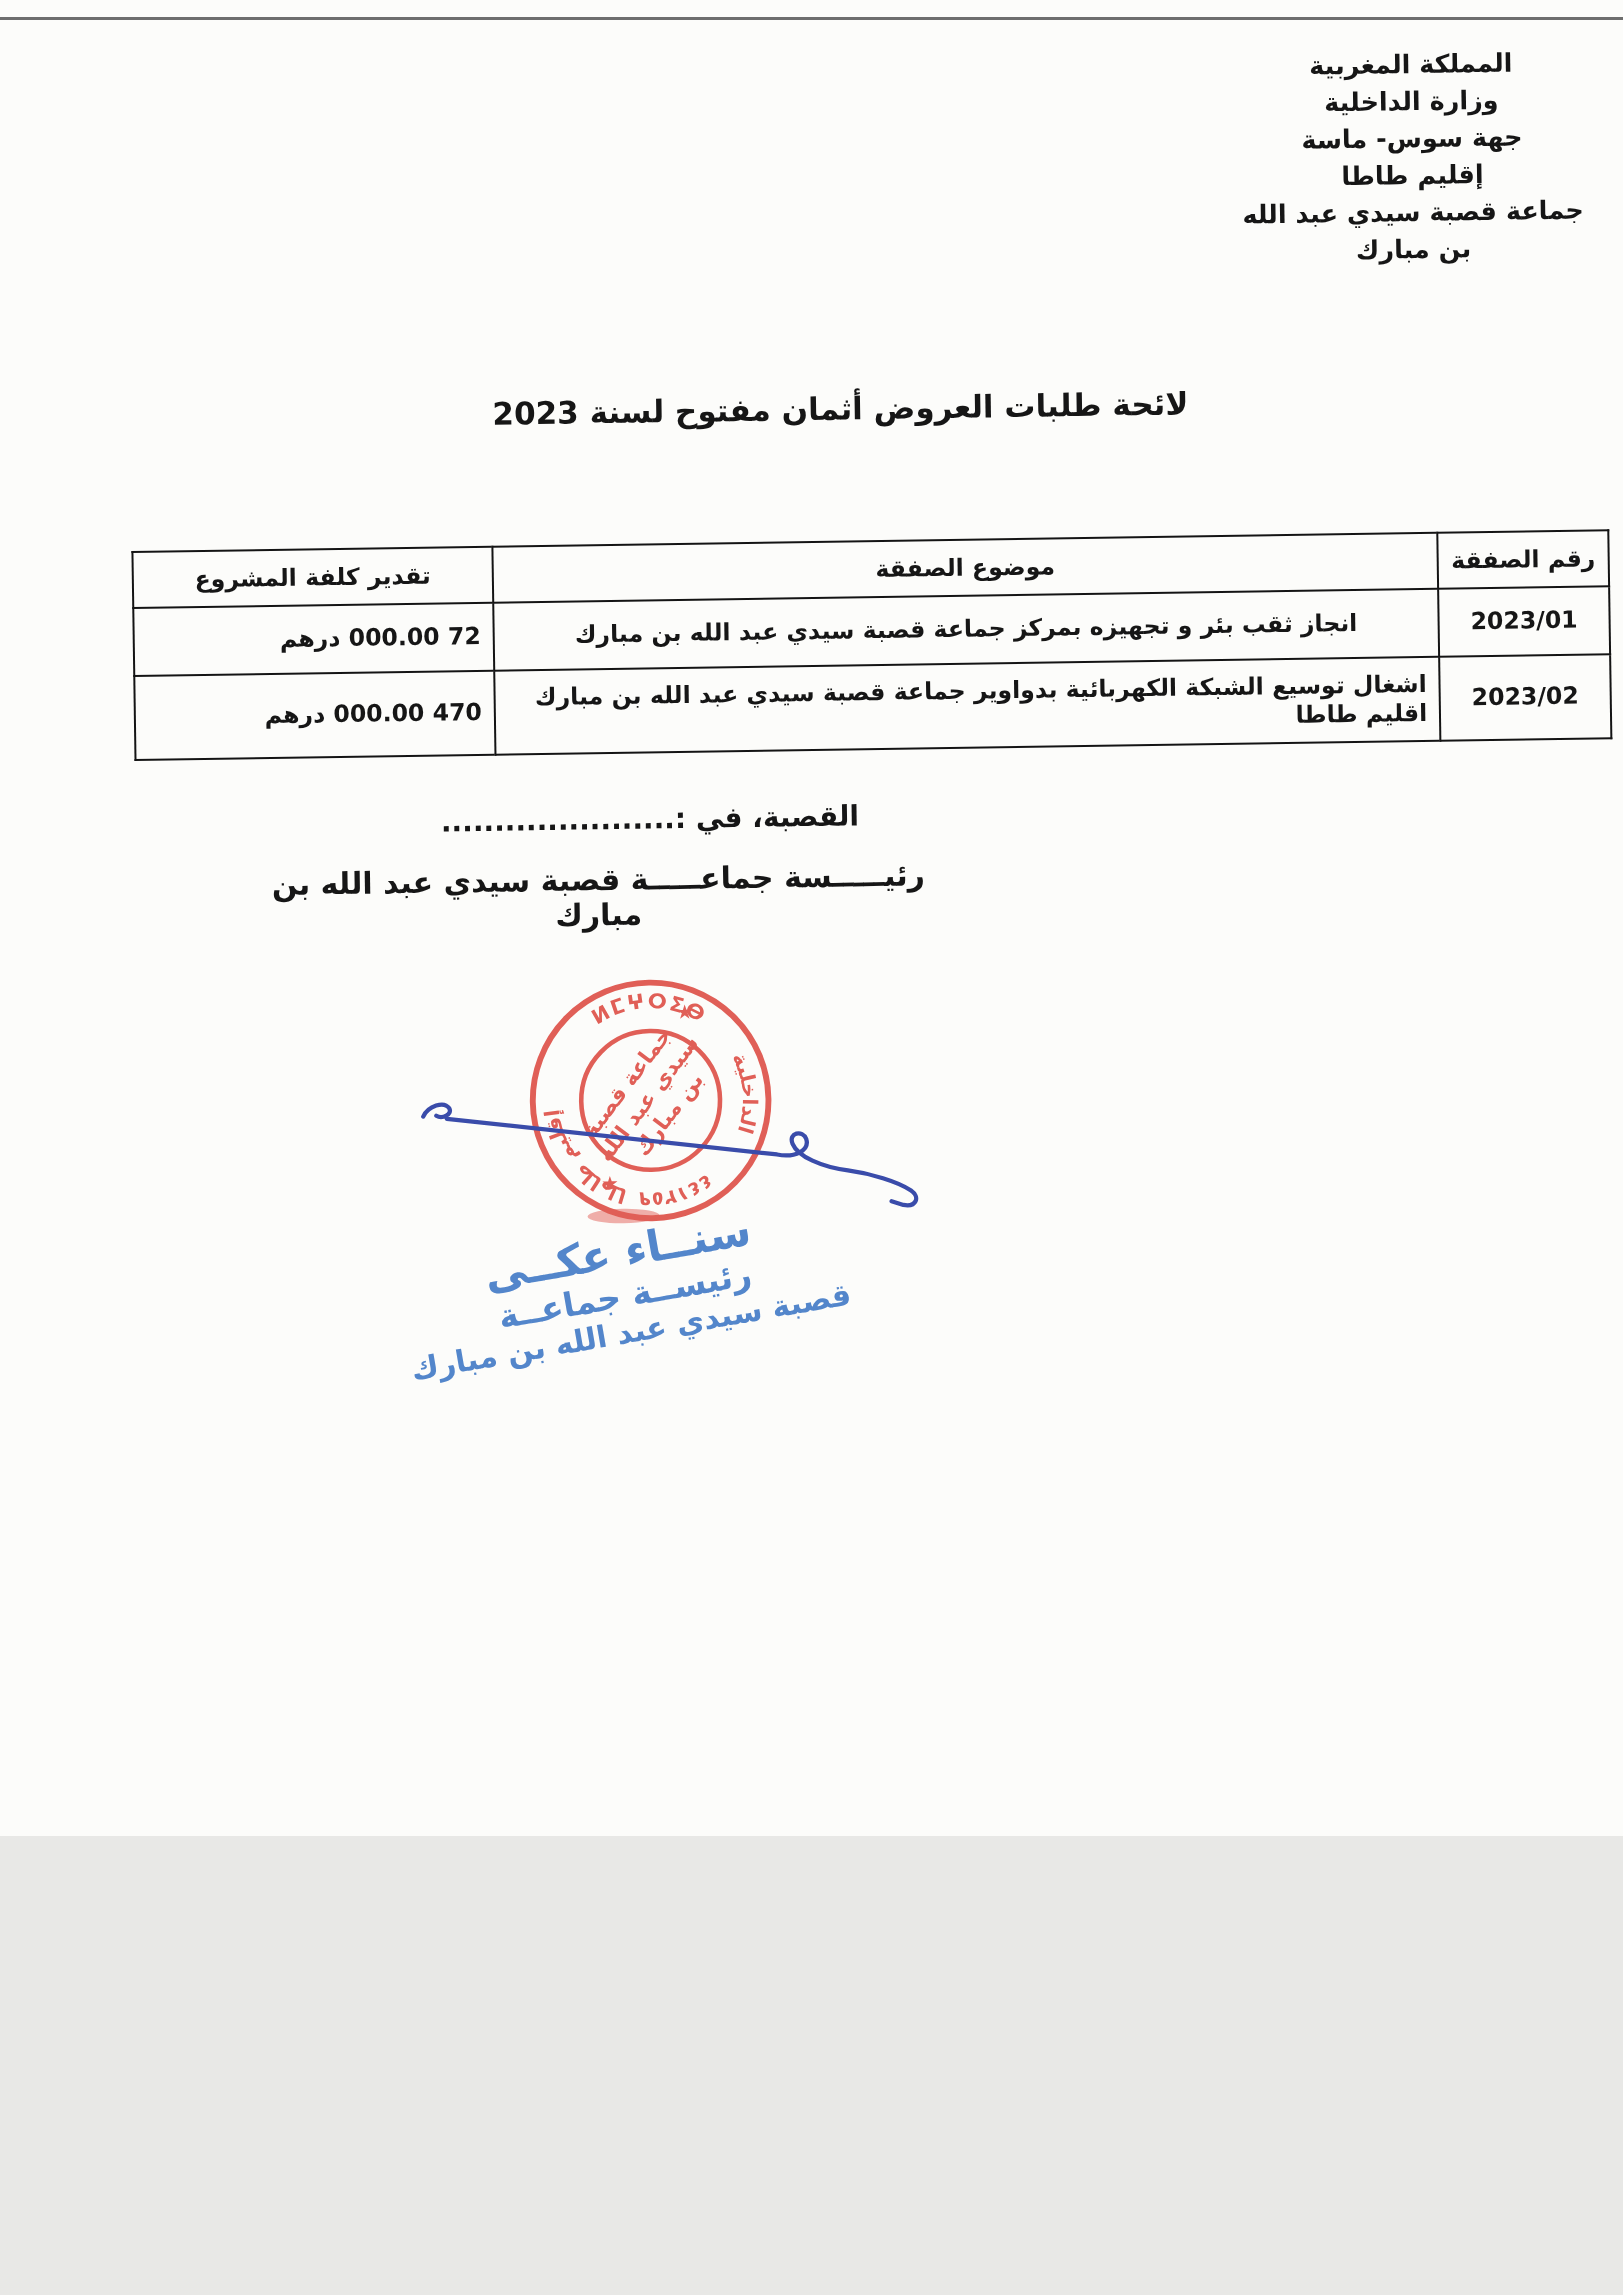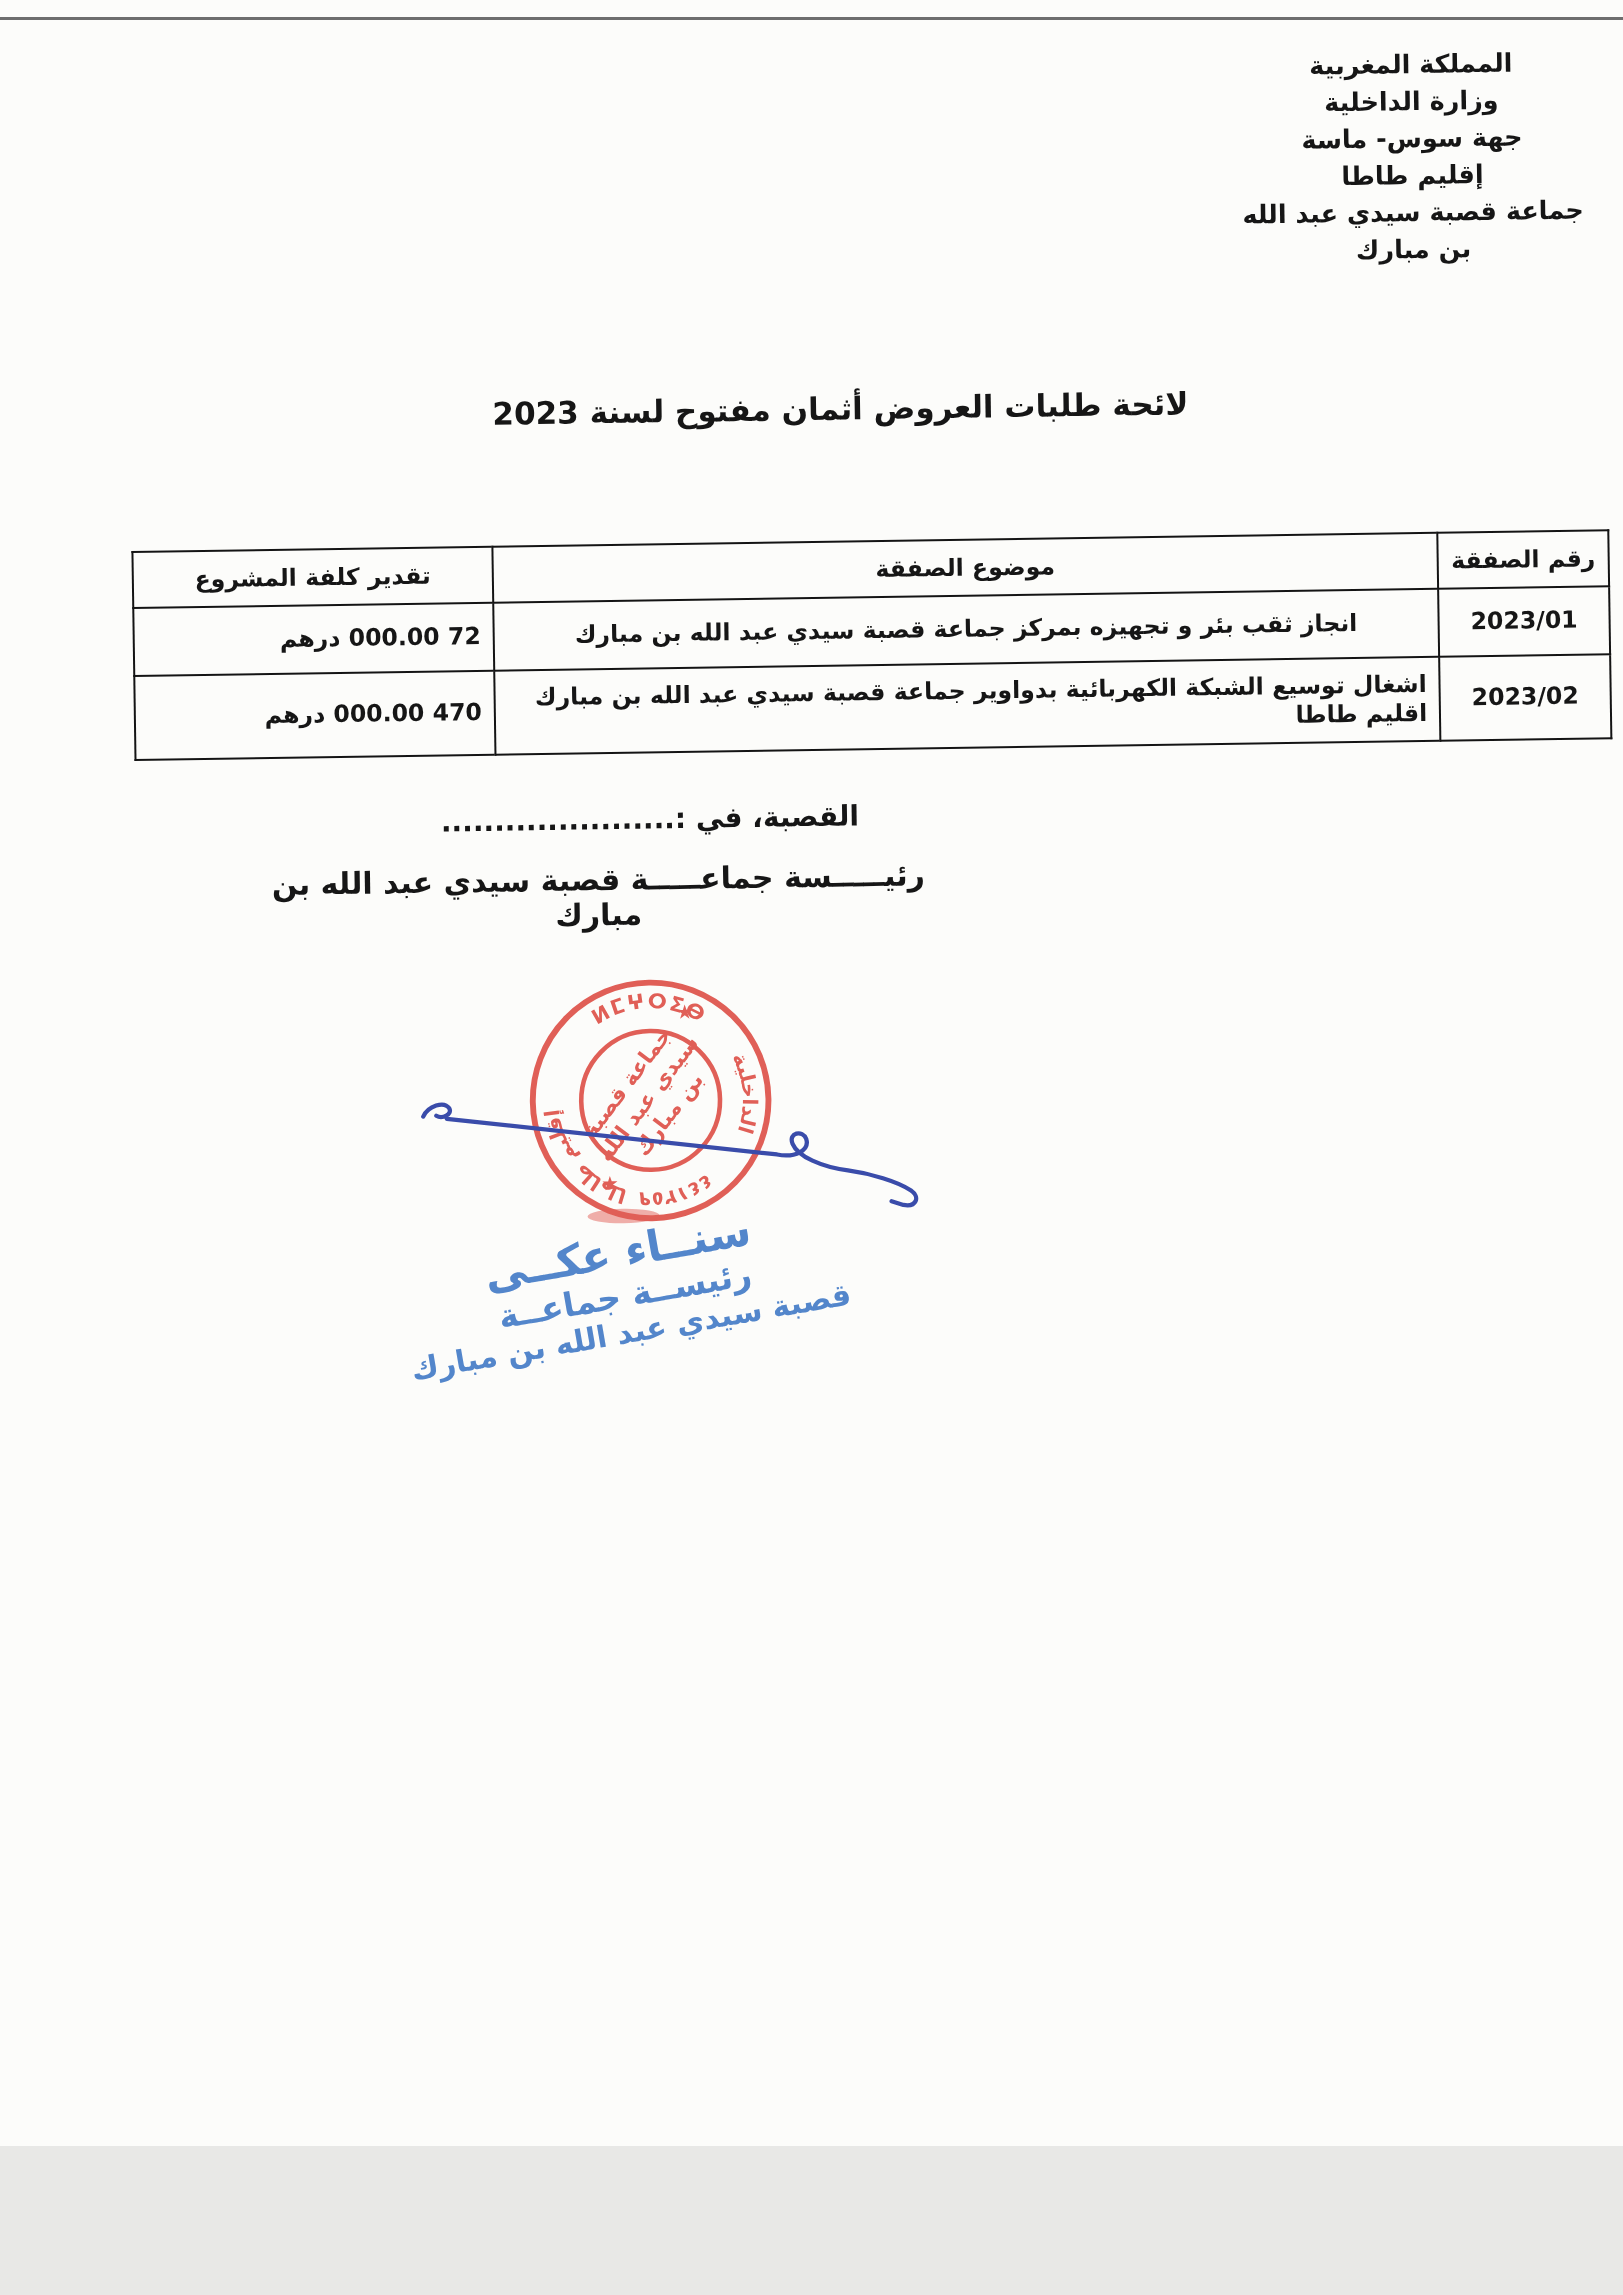--- a/index.html
+++ b/index.html
@@ -2,21 +2,21 @@
 <html lang="ar" style="--ink: #161616; --paper: #fcfcfa; --stamp-red: #dd4a41; --signature-blue: #3a4caa; --name-stamp-blue: #4b80c9;font-size:10.5px"><head>
 <meta charset="utf-8">
 <style>
   :root{
     --ink:#161616; --paper:#fcfcfa; --stamp-red:#dd4a41;
     --signature-blue:#3a4caa; --name-stamp-blue:#4b80c9;
   }
   *{margin:0;padding:0;box-sizing:border-box;}
   html,body{background:#e8e8e6;}
   .page{
-    position:relative;width:1623px;height:2146px;background:var(--paper);
+    position:relative;width:1623px;height:1836px;background:var(--paper);
     overflow:hidden;color:var(--ink);
     font-family:"DejaVu Sans","Liberation Sans",sans-serif;font-weight:bold;
   }
   .scan-line{position:absolute;left:0;top:17px;width:100%;height:3.3px;background:#3f3f3f;opacity:.75;}
   .sheet{position:absolute;left:0;top:0;width:100%;height:100%;
     transform:rotate(-0.85deg);transform-origin:812px 720px;}
   .letterhead{position:absolute;top:55px;left:1237px;width:367px;
     text-align:center;font-size:25.5px;line-height:1.45;direction:rtl;}
   .doc-title{position:absolute;top:391px;left:367px;width:956px;
     text-align:center;font-size:31px;direction:rtl;}

